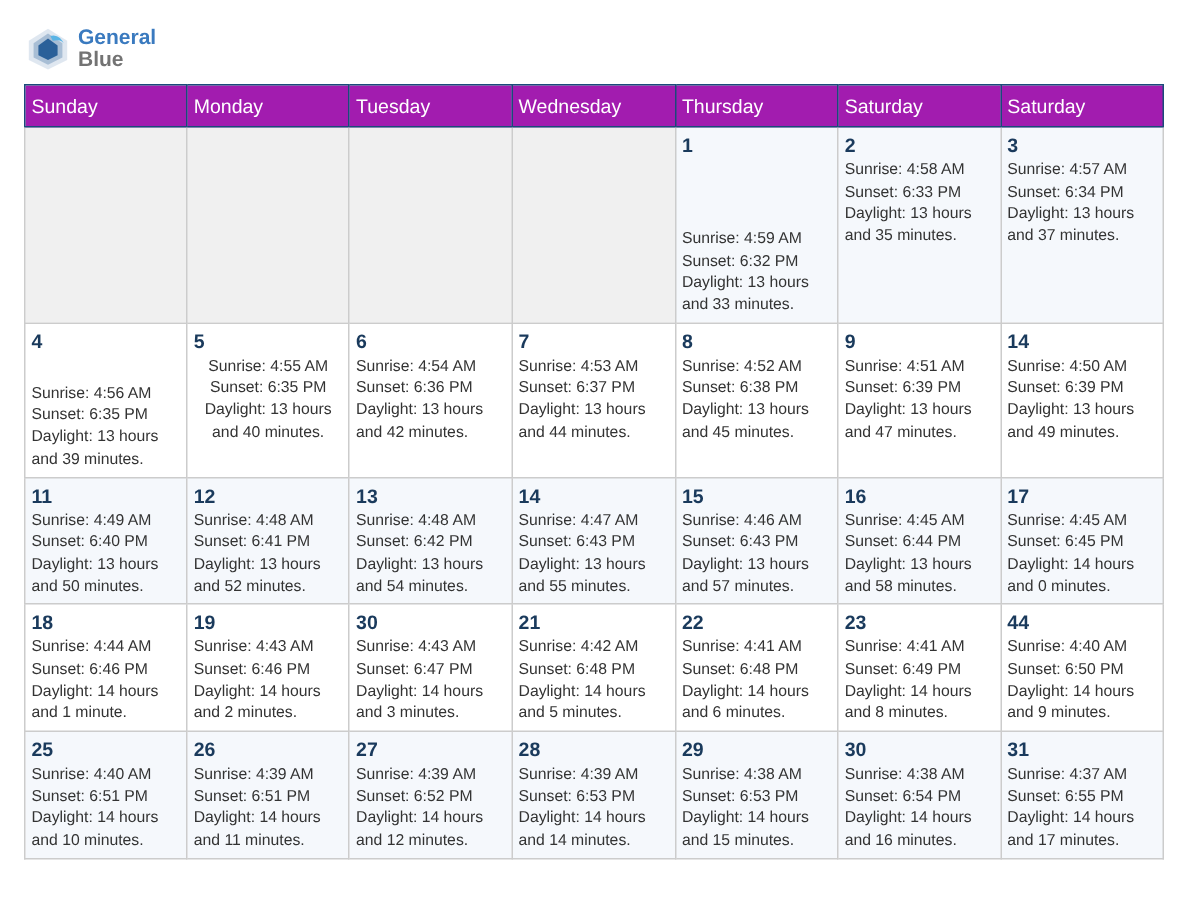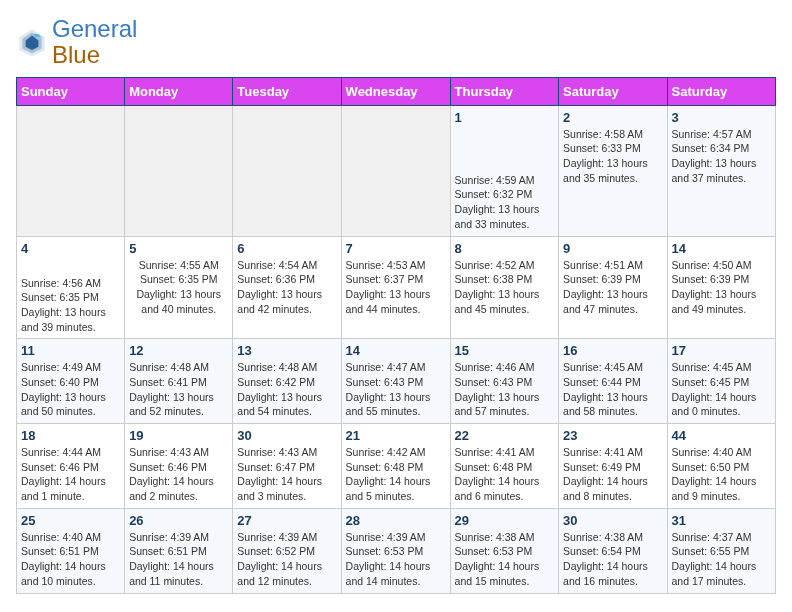--- a/index.html
+++ b/index.html
@@ -15,22 +15,22 @@
       justify-content: space-between;
       align-items: flex-start;
       margin-bottom: 8px;
     }
     .logo {
       display: flex;
       align-items: center;
       gap: 4px;
     }
     .logo-text {
-      font-size: 24px;
-      font-weight: normal;
+      font-size: 14px;
+      font-weight: bold;
       color: #1a3a5c;
       line-height: 1.1;
     }
     .logo-text span {
       color: #3a7abf;
     }
     .logo-icon {
       width: 32px;
       height: 32px;
     }
@@ -45,26 +45,26 @@
     .location-title {
       font-size: 16px;
       color: #333;
     }
     table {
       width: 100%;
       border-collapse: collapse;
       font-size: 11px;
     }
     thead th {
-      background: #d946ef;
+      background: #a21caf;
       color: #fff;
       padding: 6px 4px;
       text-align: left;
       font-size: 13px;
-      font-weight: bold;
+      font-weight: normal;
       border: 1px solid #1a4a7a;
     }
     tbody td {
       border: 1px solid #ccc;
       vertical-align: top;
       padding: 4px;
       width: 110px;
       min-height: 80px;
       background: #fff;
     }
@@ -93,21 +93,21 @@
 <div class="header-area">
   <div class="logo">
     <svg class="logo-icon" viewBox="0 0 40 40">
       <polygon points="20,4 36,14 36,30 20,38 4,30 4,14" fill="#2a6099" opacity="0.15"></polygon>
       <polygon points="20,8 32,16 32,28 20,34 8,28 8,16" fill="#2a6099" opacity="0.3"></polygon>
       <polygon points="20,12 28,18 28,26 20,30 12,26 12,18" fill="#2a6099"></polygon>
       <path d="M22 10 Q30 8 34 18 Q32 12 24 14 Z" fill="#5ab4e5"></path>
     </svg>
     <div class="logo-text">
       <div><span>General</span></div>
-      <div style="color:#a16207">Blue</div>
+      <div style="color:#737373">Blue</div>
     </div>
   </div>
   <div class="title-area">
     <div class="month-title"></div>
     <div class="location-title"></div>
   </div>
 </div>
 
 <table>
   <thead>

